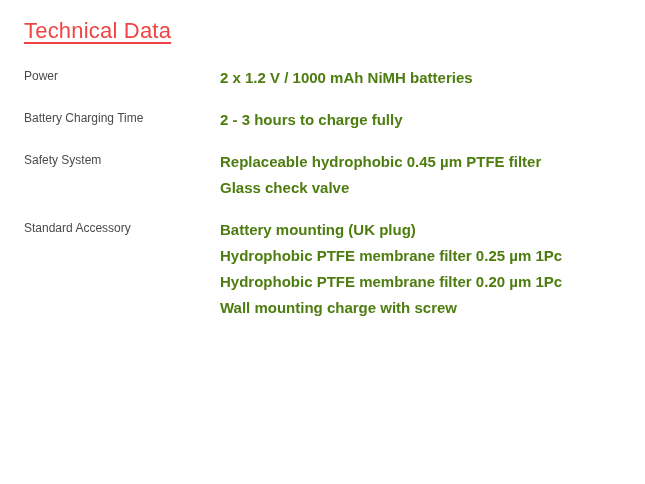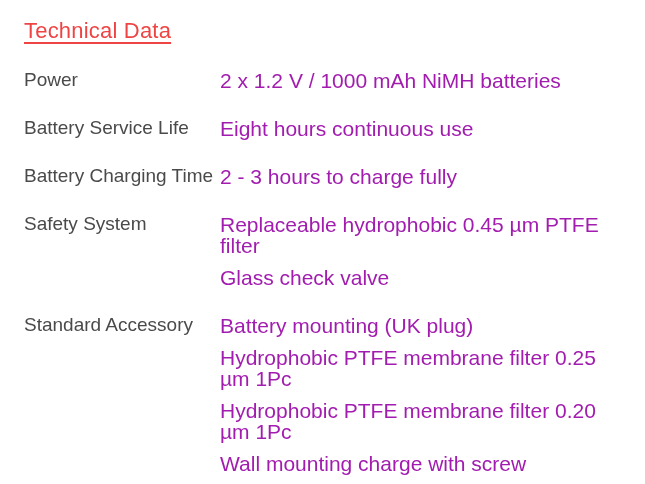--- a/index.html
+++ b/index.html
@@ -32,31 +32,32 @@
   }
   .spec-table {
     border-collapse: collapse;
     width: 100%;
   }
   .spec-table tr {
     vertical-align: top;
   }
   .spec-label {
     width: 196px;
-    font-size: 19px;
+    font-size: 12px;
     color: #4a4a4a;
     padding: 0 0 27px 0;
     white-space: nowrap;
     line-height: 1.0;
   }
   .spec-value {
-    font-size: 21px;
-    color: #a21caf;
+    font-size: 15px;
+    color: #4d7c0f;
     padding: 0 0 27px 0;
     line-height: 1.0;
+    font-weight: bold;
   }
   .spec-table tr:last-child .spec-label,
   .spec-table tr:last-child .spec-value {
     padding-bottom: 0;
   }
   .value-line {
     display: block;
     margin-bottom: 11px;
   }
   .value-line:last-child {
@@ -68,26 +69,20 @@
 
 <div class="page">
   <h1 class="doc-title">Technical Data</h1>
 
   <table class="spec-table">
     <tbody>
       <tr>
         <td class="spec-label">Power</td>
         <td class="spec-value">
           <span class="value-line">2 x 1.2 V / 1000 mAh NiMH batteries</span>
-        </td>
-      </tr>
-      <tr>
-        <td class="spec-label">Battery Service Life</td>
-        <td class="spec-value">
-          <span class="value-line">Eight hours continuous use</span>
         </td>
       </tr>
       <tr>
         <td class="spec-label">Battery Charging Time</td>
         <td class="spec-value">
           <span class="value-line">2 - 3 hours to charge fully</span>
         </td>
       </tr>
       <tr>
         <td class="spec-label">Safety System</td>

